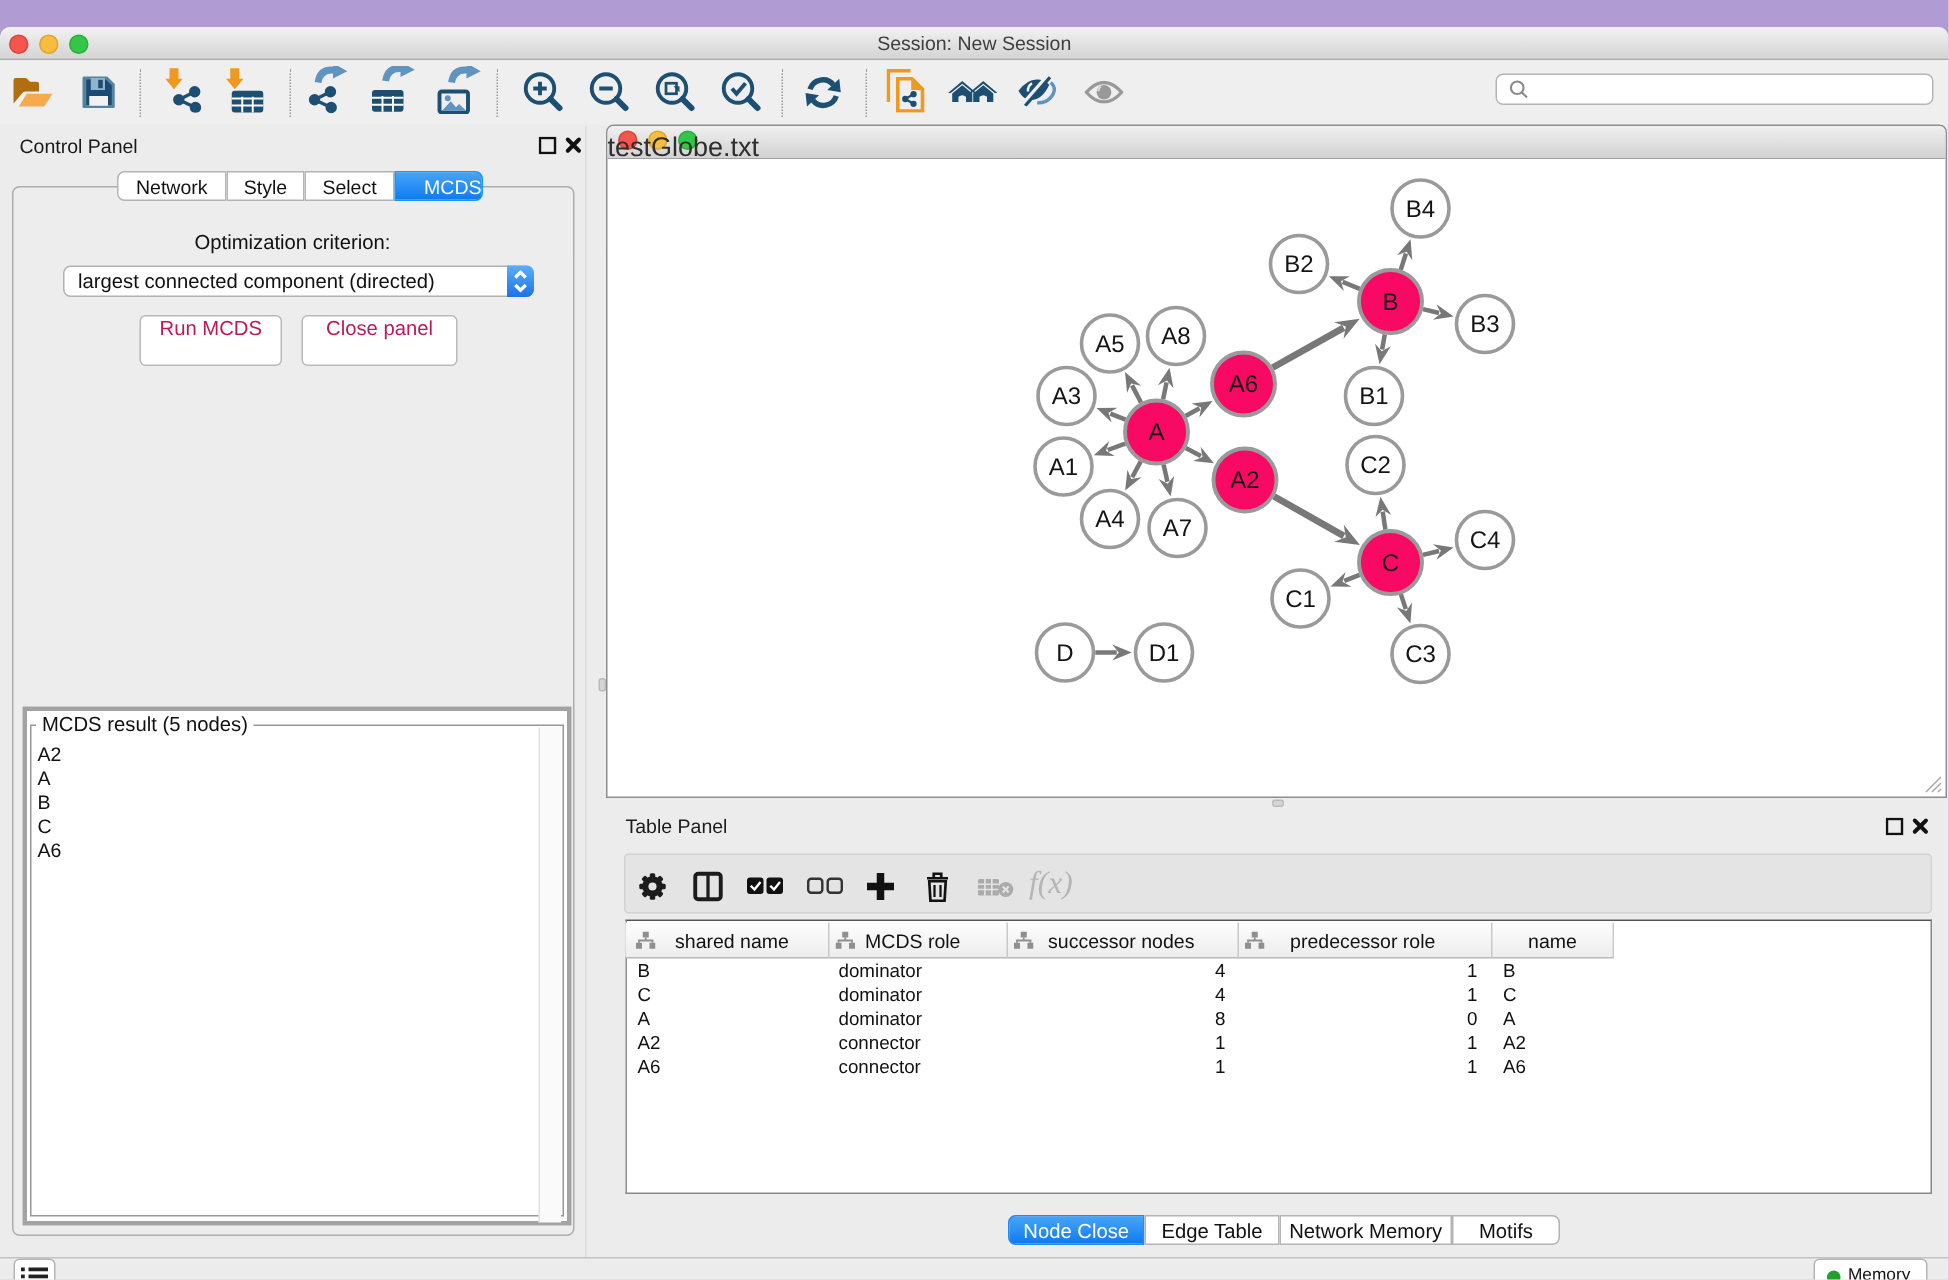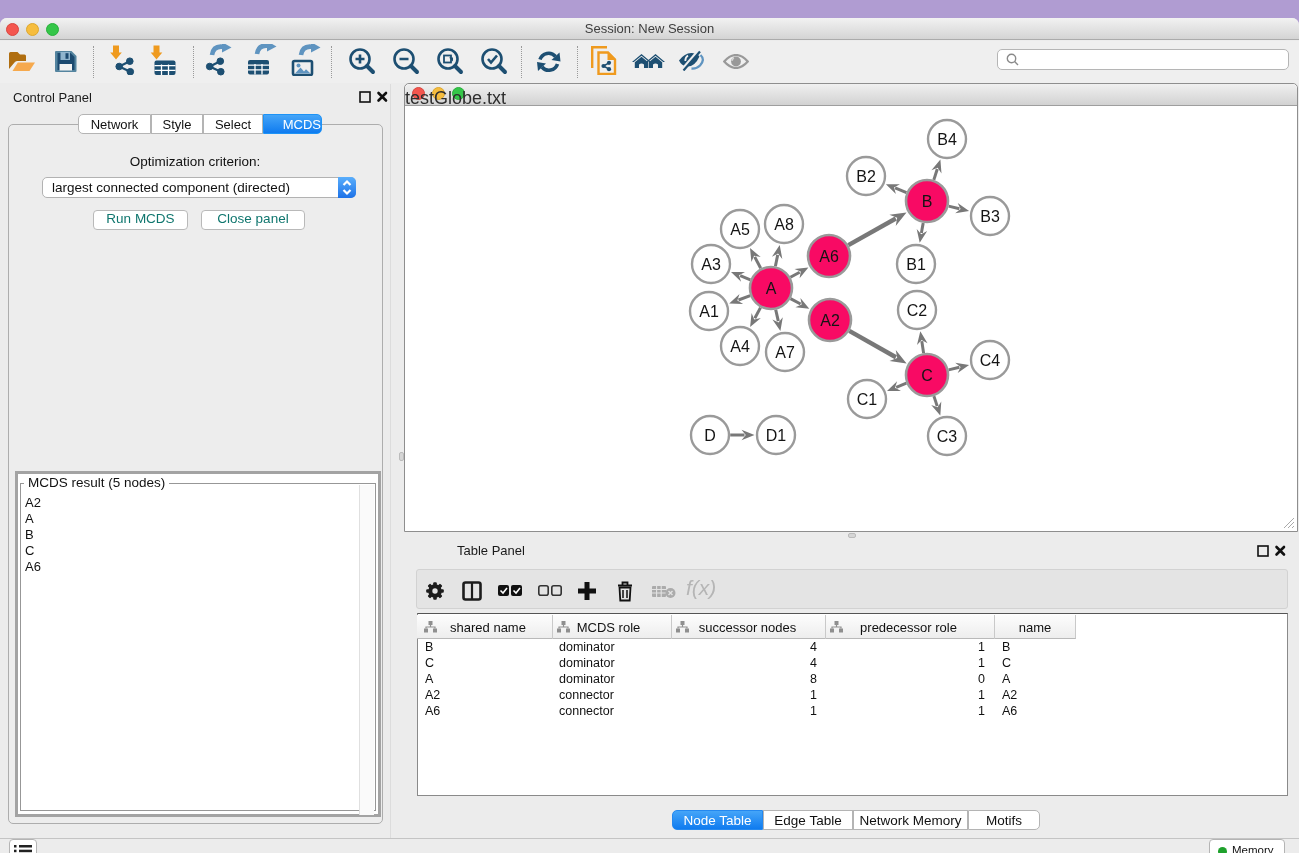--- a/index.html
+++ b/index.html
@@ -19,40 +19,40 @@
   font-size:13px; text-align:center; line-height:19px; color:#111; }
 #tabsel { background:linear-gradient(#45a5f8,#0f7bef); color:#fff; border-color:#1d93f6; border-radius:0 5px 5px 0;text-align:right; }
 #cbox { position:absolute; left:8px; top:106px; width:375px; height:700px;
   border:1px solid #adadad; border-radius:5px; background:#ededed; }
 #optlabel { position:absolute; left:0; top:136px; width:390px; text-align:center; font-size:13.5px; color:#111; }
 #combo { position:absolute; left:42px; top:159px; width:314px; height:21px; background:#fff;
   border:1px solid #b2b2b2; border-radius:5px; font-size:13.5px; line-height:19px; color:#111;
   padding-left:9px; }
 #combobtn { position:absolute; right:-1px; top:-1px; width:18px; height:21px; border-radius:0 5px 5px 0;
   background:linear-gradient(#59aefc,#1d72e8); }
-.btn { position:absolute; top:192px; height:20px; background:#fff; border:1px solid #b9b9b9;
-  border-radius:4px; font-size:13.5px; text-align:center; line-height:15px; color:#0f766e; }
+.btn { position:absolute; top:192px; height:34px; background:#fff; border:1px solid #b9b9b9;
+  border-radius:4px; font-size:13.5px; text-align:center; line-height:15px; color:#be185d; }
 #mpanel { position:absolute; left:15px; top:453px; width:366px; height:346px;
   background:#fff; border:3px solid #a3a3a3; }
 #fsline { position:absolute; left:2px; top:9px; right:2px; bottom:3px;
   border:1px solid #979797; }
 #legend { position:absolute; left:6px; top:1px; background:#fff; padding:0 4px;
   font-size:13.5px; color:#111; z-index:3; line-height:15px; }
 #mitems { position:absolute; left:7px; top:21px; font-size:13px; color:#111; line-height:16px; }
 #mscroll { position:absolute; right:4px; top:11px; width:15px; height:330px; background:#fafafa;
   border-left:1px solid #e0e0e0; }
 #netwin { position:absolute; left:404px; top:65px; width:894px; height:449px;
   border:1px solid #8e8e8e; border-radius:5px 5px 0 0; background:#fff; }
 #nettitle { position:absolute; left:0; top:0; width:100%; height:22px;
   background:linear-gradient(#f0f0f0,#d2d2d2); border-bottom:1px solid #9e9e9e; border-radius:5px 5px 0 0; }
 #netname { position:absolute; top:4px; width:100%; text-align:left; font-size:18px; color:#2e2e2e; }
-#tablepanel-title { position:absolute; left:417px; top:525px; font-size:13px; color:#1a1a1a;margin-left:40px; }
+#tablepanel-title { position:absolute; left:417px; top:525px; font-size:13px; color:#1a1a1a; }
 #ttoolbar { position:absolute; left:416px; top:551px; width:872px; height:40px;
   background:#e4e4e4; border:1px solid #d2d2d2; border-radius:3px; }
-#fx { position:absolute; left:686px; top:558px; font-family:Liberation Sans, sans-serif;
+#fx { position:absolute; left:686px; top:558px; font-family:Liberation Serif, serif;
   font-style:italic; font-size:21px; color:#b5b5b5; }
 #ttable { position:absolute; left:417px; top:595px; width:871px; height:183px; background:#fff;
   border:1px solid #8a8a8a; border-top:1.5px solid #555; }
 #thead { position:absolute; left:417px; top:597px; width:659px; height:24px;
   background:linear-gradient(#fdfdfd,#ededed); border-bottom:1px solid #b9b9b9; border-right:1px solid #c9c9c9; }
 .hsep { position:absolute; top:597px; width:1px; height:24px; background:#c9c9c9; }
 .hlabel { position:absolute; top:602px; font-size:13px; color:#111; text-align:center; }
 .trow { position:absolute; left:418px; width:869px; height:15.9px; font-size:12.5px; color:#111; }
 .trow span { position:absolute; top:1px; }
 .btab { position:absolute; top:792px; height:20px; border:1px solid #b4b4b4; background:#fff;
@@ -440,21 +440,21 @@
       <span style="left:482px;width:85px;text-align:right">1</span>
       <span style="left:584px">A2</span>
     </div>
     <div class="trow" style="top:684.6px">
       <span style="left:7px">A6</span>
       <span style="left:141px">connector</span>
       <span style="left:322px;width:77px;text-align:right">1</span>
       <span style="left:482px;width:85px;text-align:right">1</span>
       <span style="left:584px">A6</span>
     </div>
-  <div class="btab" style="left:672px;width:91px;border-radius:5px 0 0 5px;background:linear-gradient(#45a5f8,#0f7bef);color:#fff;border-color:#2488ef">Node Table</div>
+  <div class="btab" style="left:672px;width:91px;border-radius:5px 0 0 5px;background:linear-gradient(#45a5f8,#0f7bef);color:#fff;border-color:#2488ef">Node Close</div>
   <div class="btab" style="left:763px;width:90px">Edge Table</div>
   <div class="btab" style="left:853px;width:115px">Network Memory</div>
   <div class="btab" style="left:968px;width:72px;border-radius:0 5px 5px 0">Motifs</div>
   <div id="statusbar"></div>
   <div id="leftbtn">
       <svg width="18" height="14" style="position:absolute;left:4px;top:4px">
     <g fill="#222">
           <rect x="0" y="1" width="2.5" height="2.5"></rect>
           <rect x="5" y="1" width="13" height="2.5"></rect>
     <rect x="0" y="5.7" width="2.5" height="2.5"></rect>

